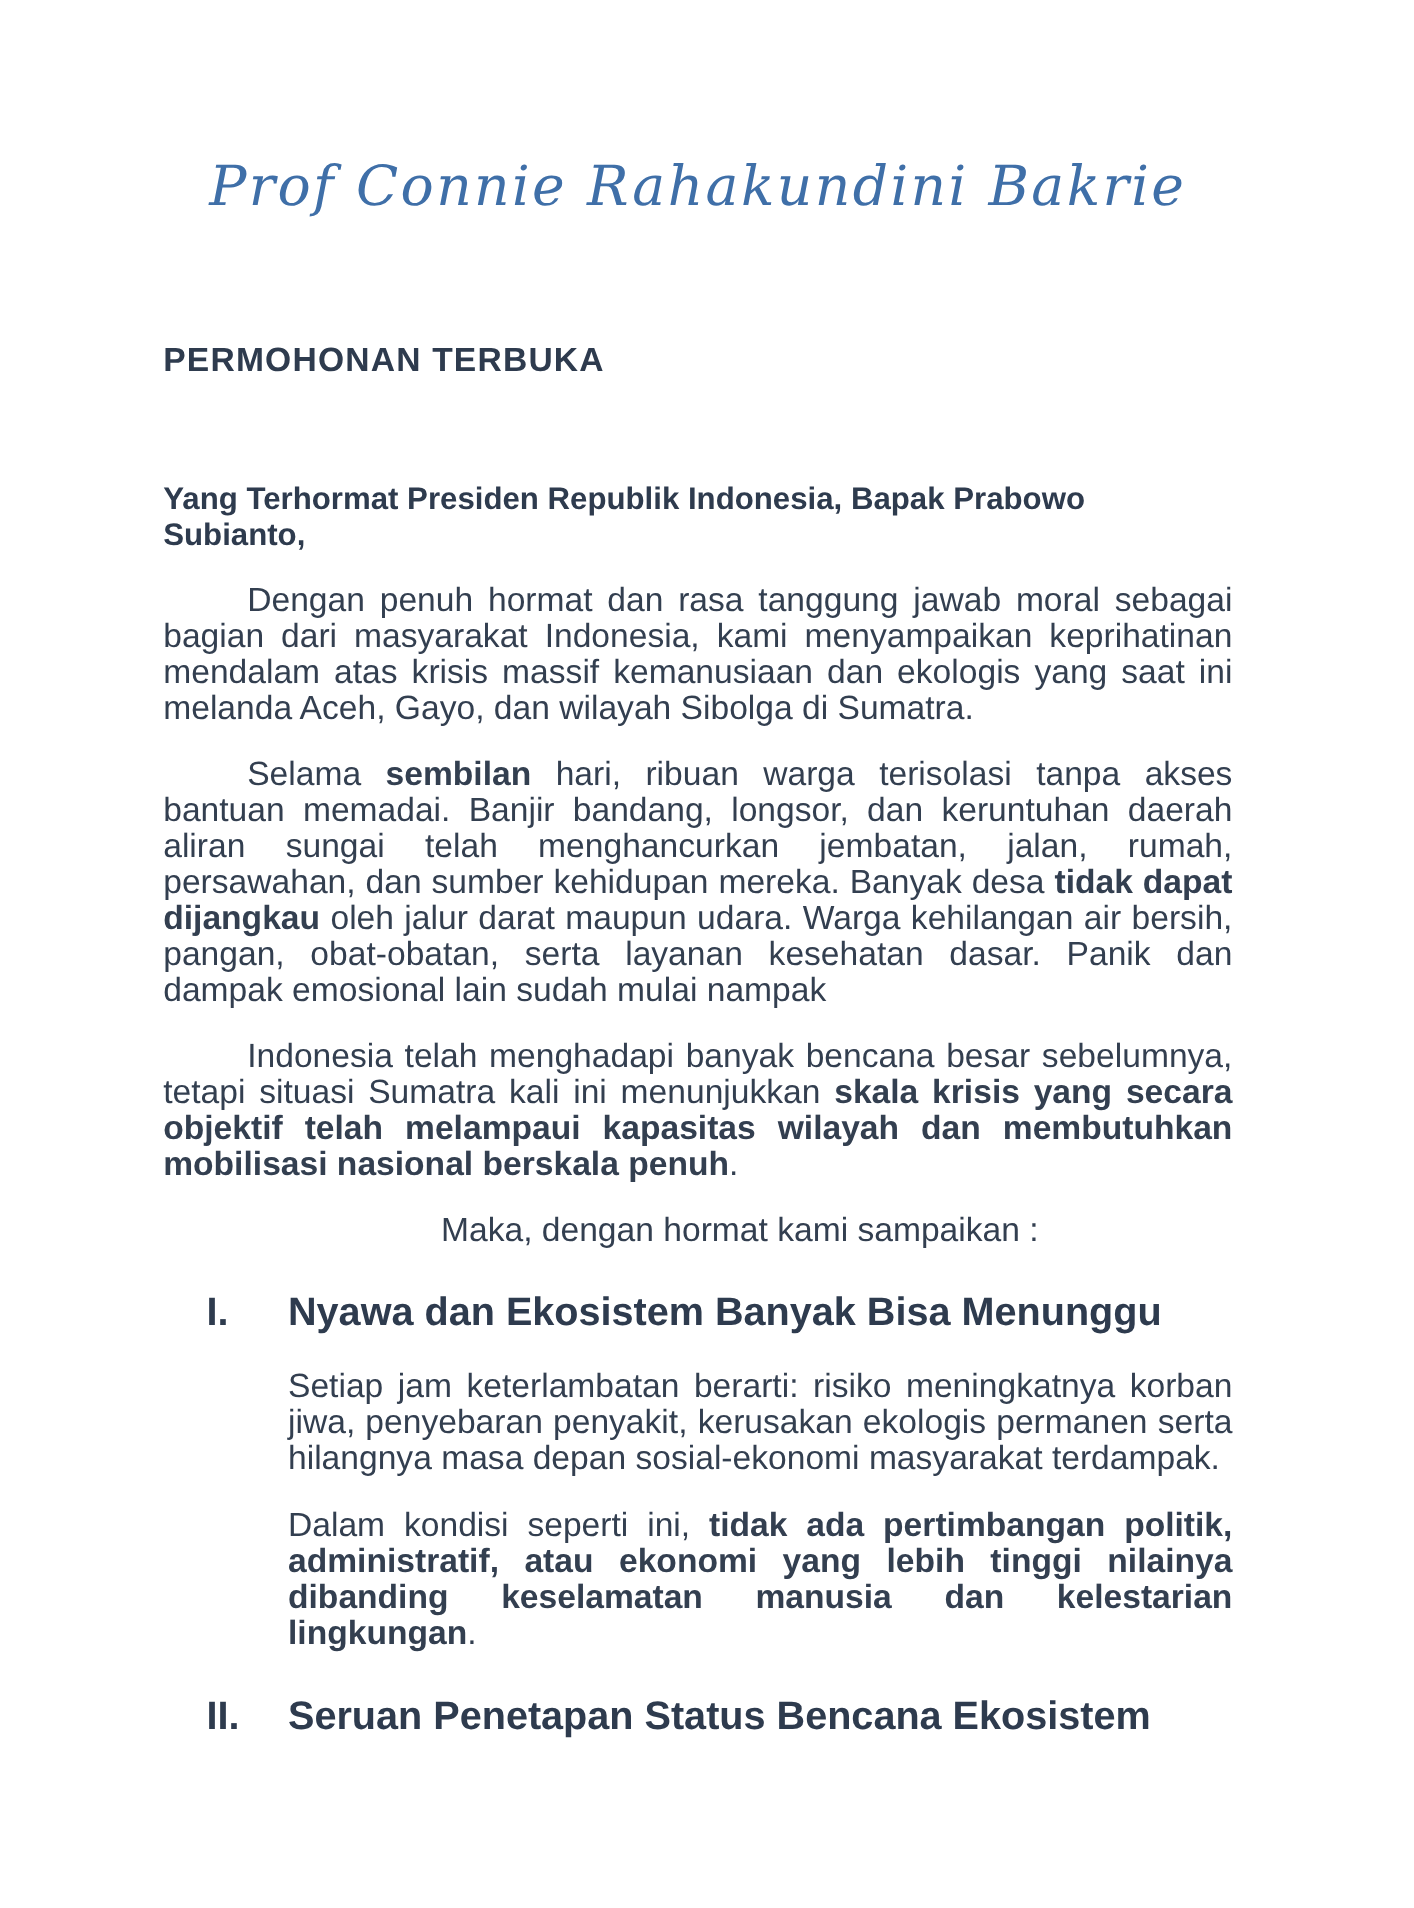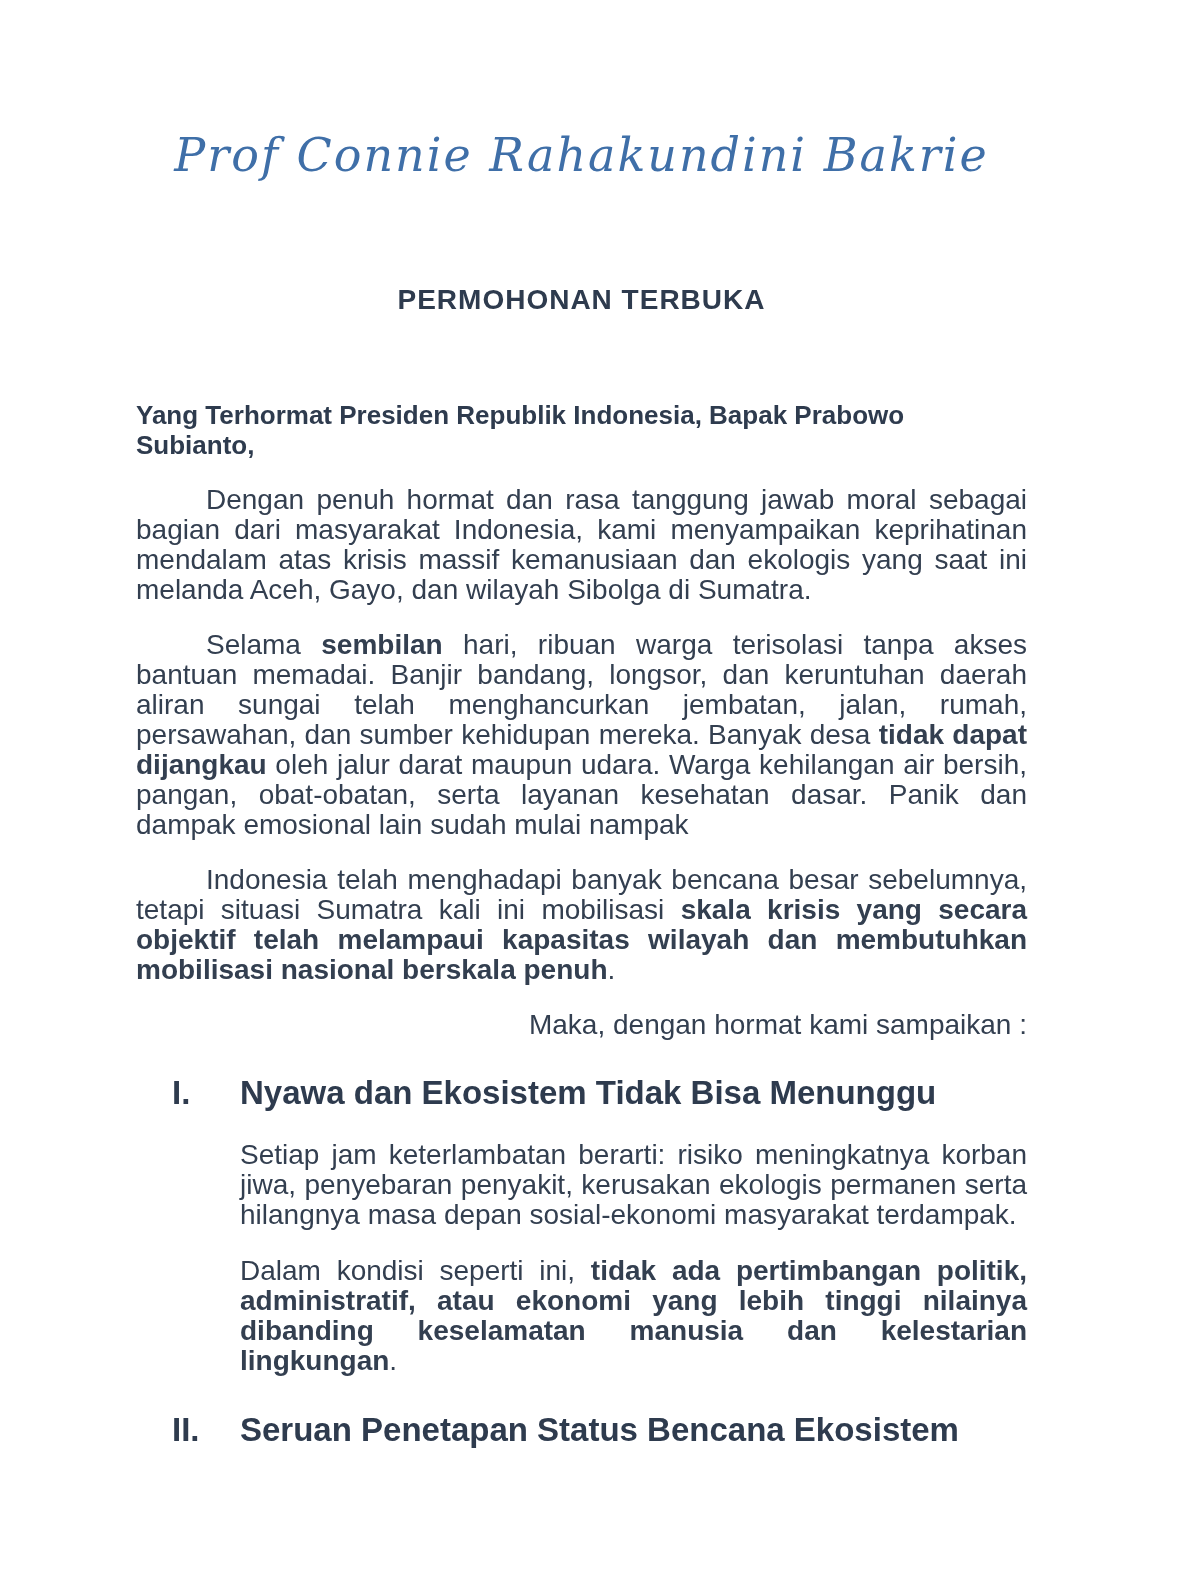--- a/index.html
+++ b/index.html
@@ -22,21 +22,20 @@
     font-family: "DejaVu Serif", serif;
     font-style: italic;
     font-weight: 400;
     font-size: 46px;
     line-height: 66px;
     letter-spacing: 2px;
     color: var(--accent, #3f6fa8);
   }
   .doc-title {
     margin-top: 96px;
-    text-align: center;
     font-size: 28px;
     font-weight: bold;
     letter-spacing: 1px;
     color: var(--heading, #2e3b4e);
   }
   .salutation {
     margin-top: 84px;
     font-size: 26px;
     line-height: 30px;
     font-weight: bold;
@@ -44,21 +43,21 @@
   }
   .para {
     margin-top: 25px;
     font-size: 28px;
     line-height: 30px;
     text-align: justify;
     color: var(--text, #333f50);
   }
   .para b { font-weight: bold; }
   .indent { text-indent: 70px; }
-  .closing { text-align: right; }
+  .closing { text-align: center; }
   .section { margin-top: 32px; }
   .section-2 { margin-top: 33px; }
   .section-heading {
     display: flex;
     align-items: baseline;
     margin-left: 36px;
     font-size: 33px;
     font-weight: bold;
     line-height: 42px;
     color: var(--heading, #2e3b4e);
@@ -81,28 +80,28 @@
     <div class="letterhead">Prof Connie Rahakundini Bakrie</div>
 
     <h1 class="doc-title">PERMOHONAN TERBUKA</h1>
 
     <p class="salutation">Yang Terhormat Presiden Republik Indonesia, Bapak Prabowo Subianto,</p>
 
     <p class="para indent"><span>Dengan penuh hormat dan rasa tanggung jawab moral sebagai bagian dari masyarakat Indonesia, kami menyampaikan keprihatinan mendalam atas krisis massif kemanusiaan dan ekologis yang saat ini melanda Aceh, Gayo, dan wilayah Sibolga di Sumatra.</span></p>
 
     <p class="para indent"><span>Selama </span><b>sembilan</b><span> hari, ribuan warga terisolasi tanpa akses bantuan memadai. Banjir bandang, longsor, dan keruntuhan daerah aliran sungai telah menghancurkan jembatan, jalan, rumah, persawahan, dan sumber kehidupan mereka. Banyak desa </span><b>tidak dapat dijangkau</b><span> oleh jalur darat maupun udara. Warga kehilangan air bersih, pangan, obat-obatan, serta layanan kesehatan dasar. Panik dan dampak emosional lain sudah mulai nampak</span></p>
 
-    <p class="para indent"><span>Indonesia telah menghadapi banyak bencana besar sebelumnya, tetapi situasi Sumatra kali ini mobilisasi </span><b>skala krisis yang secara objektif telah melampaui kapasitas wilayah dan membutuhkan mobilisasi nasional berskala penuh</b><span>.</span></p>
+    <p class="para indent"><span>Indonesia telah menghadapi banyak bencana besar sebelumnya, tetapi situasi Sumatra kali ini menunjukkan </span><b>skala krisis yang secara objektif telah melampaui kapasitas wilayah dan membutuhkan mobilisasi nasional berskala penuh</b><span>.</span></p>
 
     <p class="para indent closing">Maka, dengan hormat kami sampaikan :</p>
 
     <div class="section">
       <div class="section-heading">
         <span class="numeral">I.</span>
-        <span class="section-title">Nyawa dan Ekosistem Tidak Bisa Menunggu</span>
+        <span class="section-title">Nyawa dan Ekosistem Banyak Bisa Menunggu</span>
       </div>
       <p class="para sec-para"><span>Setiap jam keterlambatan berarti: risiko meningkatnya korban jiwa, penyebaran penyakit, kerusakan ekologis permanen serta hilangnya masa depan sosial-ekonomi masyarakat terdampak.</span></p>
       <p class="para sec-para"><span>Dalam kondisi seperti ini, </span><b>tidak ada pertimbangan politik, administratif, atau ekonomi yang lebih tinggi nilainya dibanding keselamatan manusia dan kelestarian lingkungan</b><span>.</span></p>
     </div>
 
     <div class="section section-2">
       <div class="section-heading">
         <span class="numeral">II.</span>
         <span class="section-title">Seruan Penetapan Status Bencana Ekosistem</span>
       </div>

